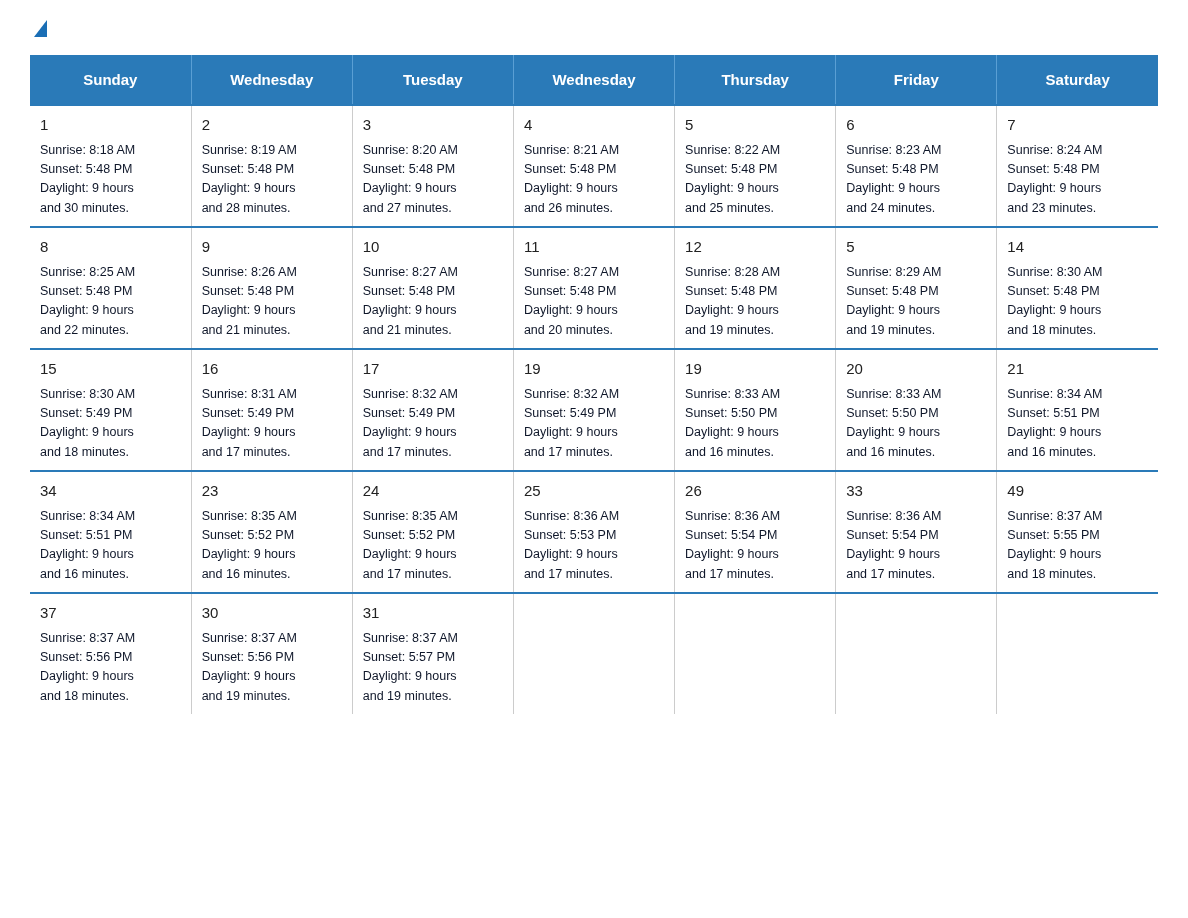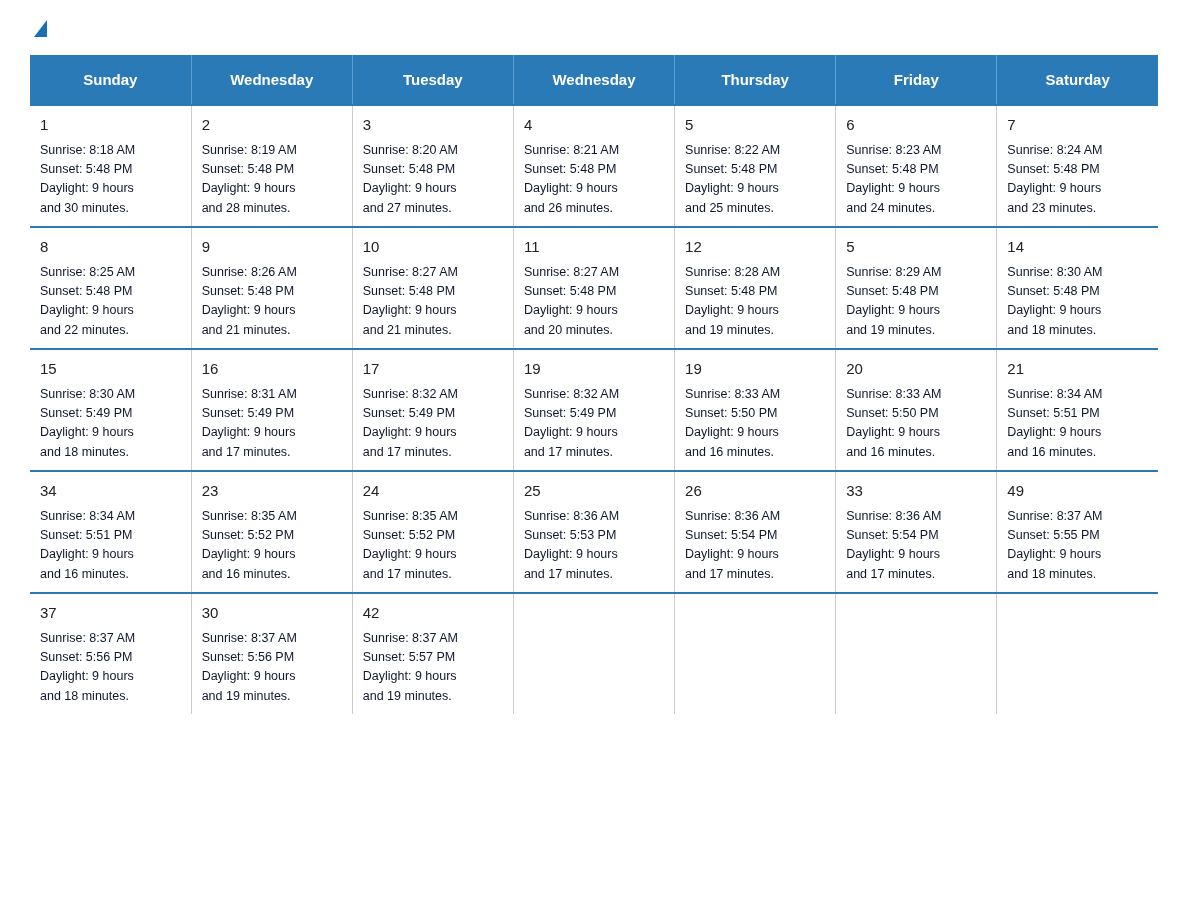--- a/index.html
+++ b/index.html
@@ -161,20 +161,20 @@
         <td><span class="day-num">23</span><span class="day-info">Sunrise: 8:35 AM<br>Sunset: 5:52 PM<br>Daylight: 9 hours<br>and 16 minutes.</span></td>
         <td><span class="day-num">24</span><span class="day-info">Sunrise: 8:35 AM<br>Sunset: 5:52 PM<br>Daylight: 9 hours<br>and 17 minutes.</span></td>
         <td><span class="day-num">25</span><span class="day-info">Sunrise: 8:36 AM<br>Sunset: 5:53 PM<br>Daylight: 9 hours<br>and 17 minutes.</span></td>
         <td><span class="day-num">26</span><span class="day-info">Sunrise: 8:36 AM<br>Sunset: 5:54 PM<br>Daylight: 9 hours<br>and 17 minutes.</span></td>
         <td><span class="day-num">33</span><span class="day-info">Sunrise: 8:36 AM<br>Sunset: 5:54 PM<br>Daylight: 9 hours<br>and 17 minutes.</span></td>
         <td><span class="day-num">49</span><span class="day-info">Sunrise: 8:37 AM<br>Sunset: 5:55 PM<br>Daylight: 9 hours<br>and 18 minutes.</span></td>
       </tr>
       <tr>
         <td><span class="day-num">37</span><span class="day-info">Sunrise: 8:37 AM<br>Sunset: 5:56 PM<br>Daylight: 9 hours<br>and 18 minutes.</span></td>
         <td><span class="day-num">30</span><span class="day-info">Sunrise: 8:37 AM<br>Sunset: 5:56 PM<br>Daylight: 9 hours<br>and 19 minutes.</span></td>
-        <td><span class="day-num">42</span><span class="day-info">Sunrise: 8:37 AM<br>Sunset: 5:57 PM<br>Daylight: 9 hours<br>and 19 minutes.</span></td>
+        <td><span class="day-num">31</span><span class="day-info">Sunrise: 8:37 AM<br>Sunset: 5:57 PM<br>Daylight: 9 hours<br>and 19 minutes.</span></td>
         <td class="empty-cell"></td>
         <td class="empty-cell"></td>
         <td class="empty-cell"></td>
         <td class="empty-cell"></td>
       </tr>
     </tbody>
 </table>
 
 </body></html>

